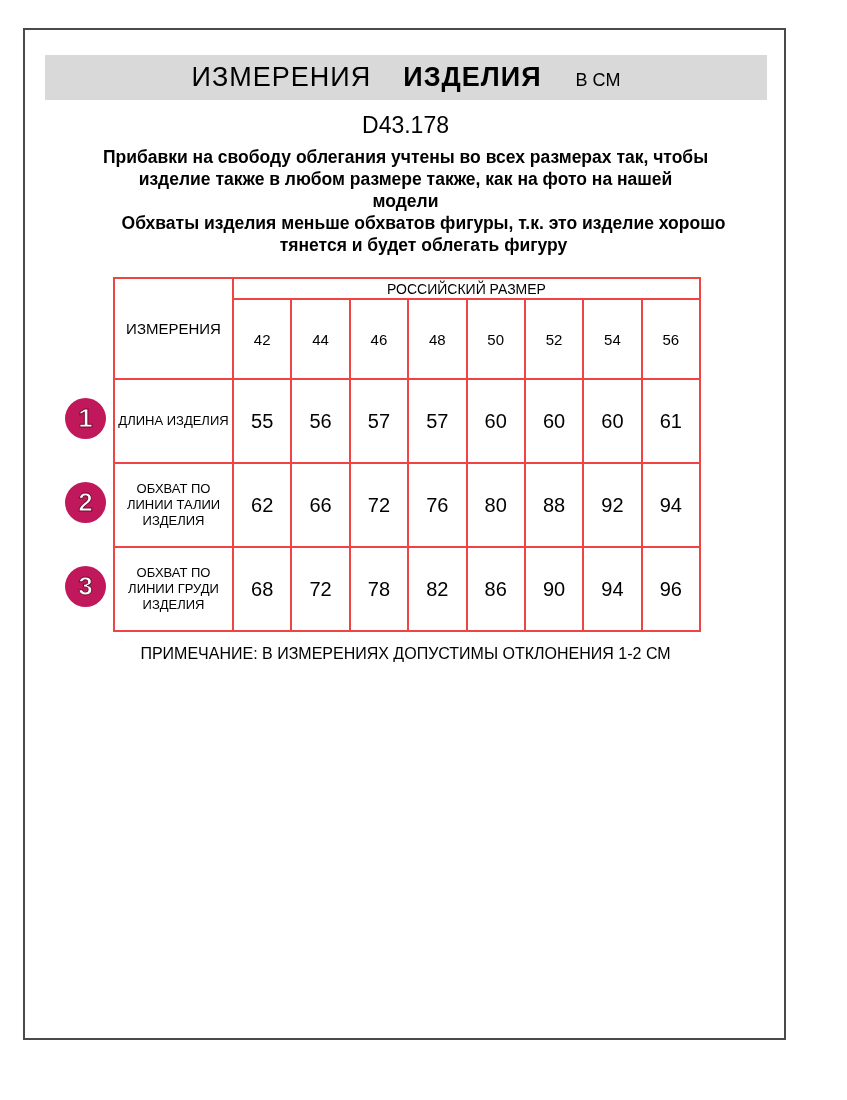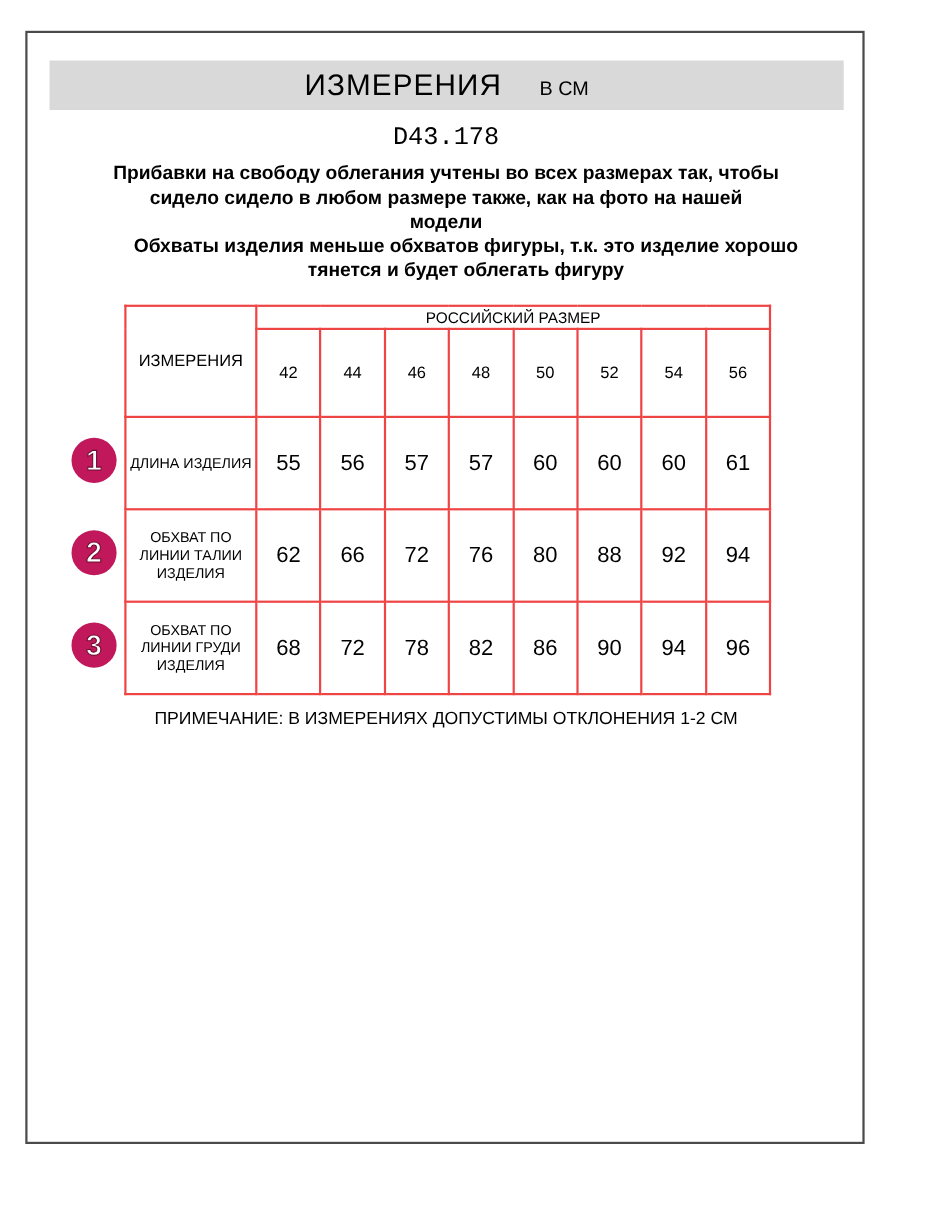--- a/index.html
+++ b/index.html
@@ -36,21 +36,20 @@
     position: absolute;
     left: 23px; top: 0;
     width: 765px; height: 1100px;
     text-align: center;
     pointer-events: none;
   }
   .code {
     position: absolute; top: 112px;
     width: 100%;
     font-size: 23px;
-    font-family: Liberation Mono, monospace;
   }
   .para { position: absolute; width: 100%; font-size: 17.5px; line-height: 22px; font-weight: bold; }
   .para-1 { top: 146px; }
   .para-2 { top: 212px; padding-left: 36px; }
 
   table.size-table {
     position: absolute;
     left: 113px; top: 277px;
     width: 588px;
     border-collapse: collapse;
@@ -98,28 +97,29 @@
     font-weight: normal;
   }
 </style>
 </head>
 <body>
 
 <div class="page-border"></div>
 
 <div class="title-bar">
   <span class="title-main">ИЗМЕРЕНИЯ</span>
+  <span class="title-bold">ИЗДЕЛИЯ</span>
   <span class="title-unit">В СМ</span>
 </div>
 
 <div class="content">
   <div class="code">D43.178</div>
   <div class="para para-1">
     <div>Прибавки на свободу облегания учтены во всех размерах так, чтобы</div>
-    <div>сидело сидело в любом размере также, как на фото на нашей</div>
+    <div>изделие также в любом размере также, как на фото на нашей</div>
     <div>модели</div>
   </div>
   <div class="para para-2">
     <div>Обхваты изделия меньше обхватов фигуры, т.к. это изделие хорошо</div>
     <div>тянется и будет облегать фигуру</div>
   </div>
 </div>
 
 <table class="size-table">
   <tbody>

